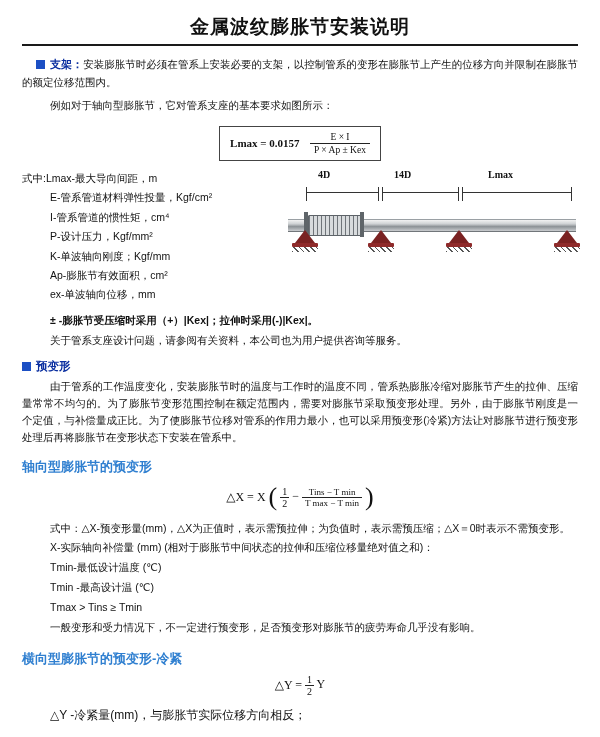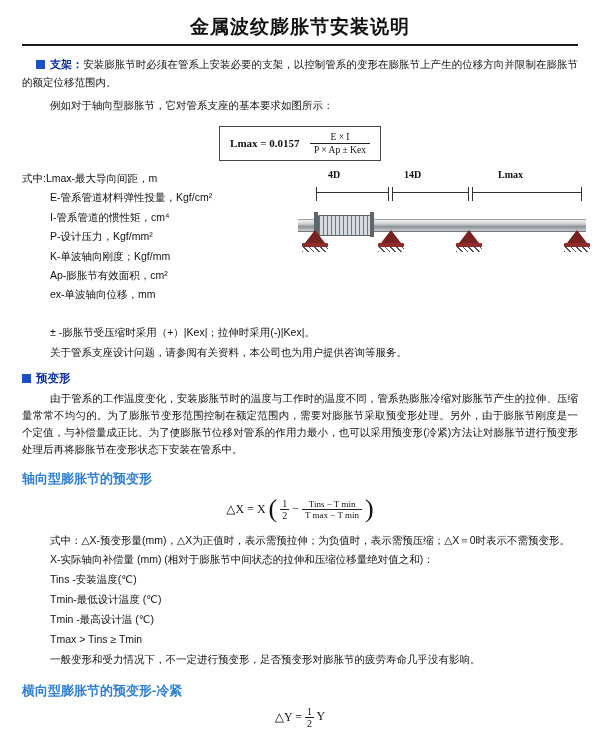--- a/index.html
+++ b/index.html
@@ -123,21 +123,21 @@
     <div class="formula-wrap">
       <span class="formula-box">
         <span class="lmax">Lmax = 0.0157</span>
         <span class="frac">
           <span class="num">E × I</span>
           <span class="den">P × Ap ± Kex</span>
         </span>
       </span>
     </div>
 
-    <div style="display:flex;align-items:flex-start;gap:20px;">
+    <div style="display:flex;align-items:flex-start;gap:10px;">
       <div class="defs" style="flex:0 0 250px;">
         <div>式中:Lmax-最大导向间距，m</div>
         <div class="ind">E-管系管道材料弹性投量，Kgf/cm²</div>
         <div class="ind">I-管系管道的惯性矩，cm⁴</div>
         <div class="ind">P-设计压力，Kgf/mm²</div>
         <div class="ind">K-单波轴向刚度；Kgf/mm</div>
         <div class="ind">Ap-膨胀节有效面积，cm²</div>
         <div class="ind">ex-单波轴向位移，mm</div>
       </div>
 
@@ -182,21 +182,21 @@
           </div>
           <div class="support" style="left:272px;">
             <div class="tri"></div>
               <div class="base"></div>
               <div class="hatch"></div>
           </div>
         </div>
       </div>
     </div>
 
-    <div class="defs" style="margin-top:16px;">
+    <div class="defs" style="margin-top:4px;font-weight:bold;">
       <div class="ind">± -膨胀节受压缩时采用（+）|Kex|；拉伸时采用(-)|Kex|。</div>
     </div>
 
     <p class="para">
       <span style="display:inline-block;width:28px;"></span><span>关于管系支座设计问题，请参阅有关资料，本公司也为用户提供咨询等服务。</span>
     </p>
 
     <div class="sect-title">
       <span class="bluesq"></span><span>预变形</span>
     </div>
@@ -218,21 +218,20 @@
       <span class="subfrac">
         <span class="num">Tins − T min</span>
         <span class="den">T max − T min</span>
       </span>
       <span class="paren">)</span>
     </div>
 
     <div class="note">
       <div style="padding-left:28px;text-align:justify;line-height:1.7;">式中：△X-预变形量(mm)，△X为正值时，表示需预拉伸；为负值时，表示需预压缩；△X＝0时表示不需预变形。</div>
       <div class="ind">X-实际轴向补偿量 (mm) (相对于膨胀节中间状态的拉伸和压缩位移量绝对值之和)：</div>
-      <div class="ind">Tins -安装温度(℃)</div>
       <div class="ind">Tmin-最低设计温度 (℃)</div>
       <div class="ind">Tmin -最高设计温 (℃)</div>
       <div class="ind">Tmax &gt; Tins ≥ Tmin</div>
       <div class="ind">一般变形和受力情况下，不一定进行预变形，足否预变形对膨胀节的疲劳寿命几乎没有影响。</div>
     </div>
 
     <div class="subsect-title">横向型膨胀节的预变形-冷紧</div>
 
     <div class="center-formula">
       <span class="fx-eq">△Y =</span>

